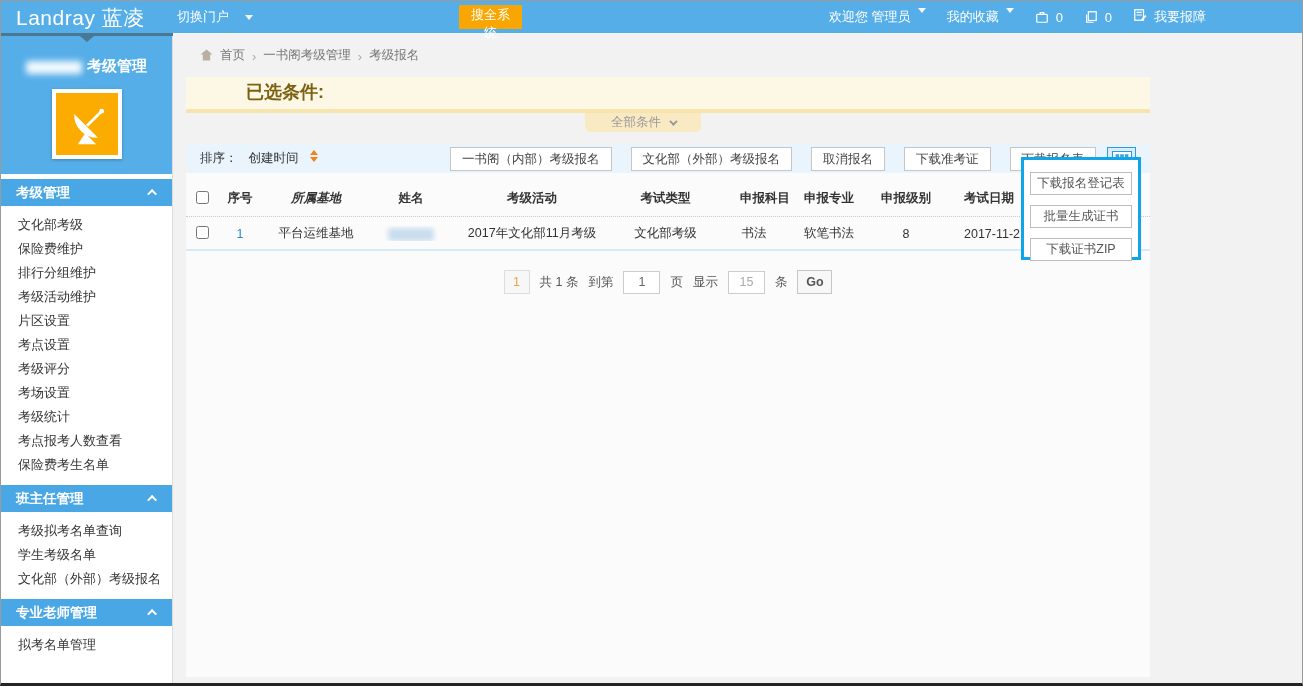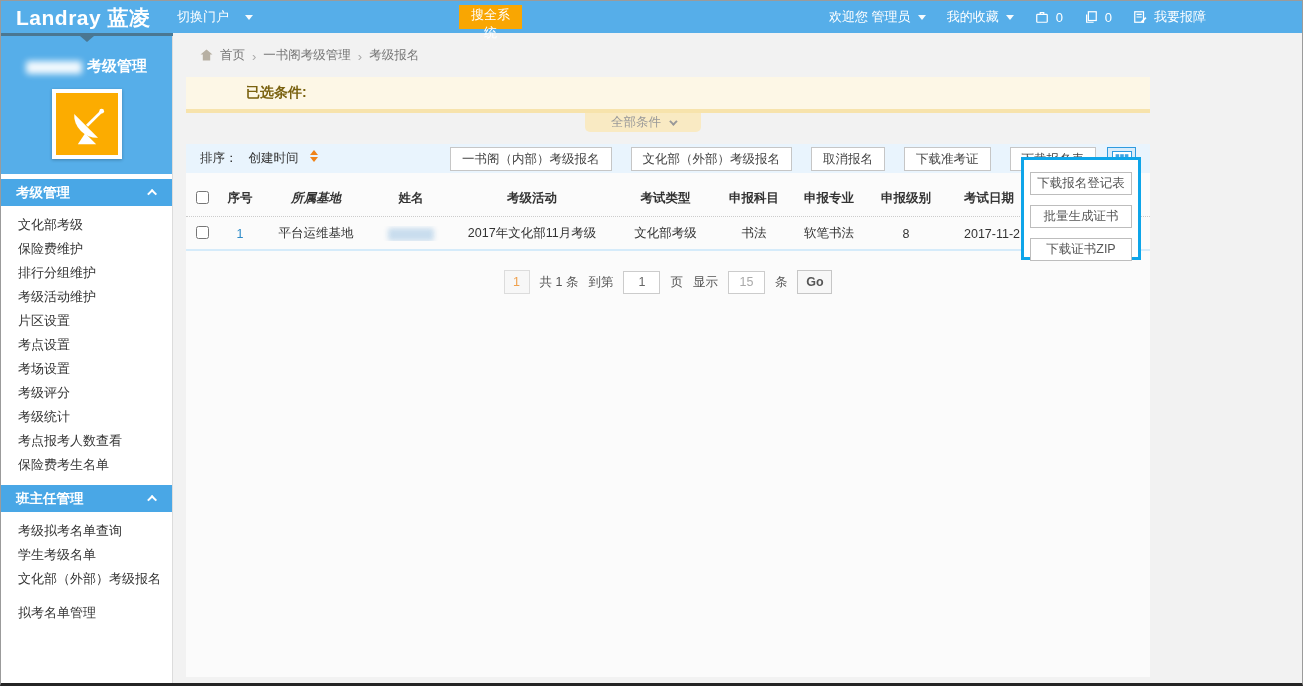--- a/index.html
+++ b/index.html
@@ -4,33 +4,33 @@
 <style>
   * { box-sizing: border-box; }
   html,body { margin:0; padding:0; }
   body { font-family:"Liberation Sans","DejaVu Sans",sans-serif; background:#cfcfcf; }
 
   .window { position:relative; width:1303px; height:686px; background:#F2F2F2;
             border:1px solid #9b9b9b; border-bottom:3px solid #242424; overflow:hidden; }
 
   
   .topbar { position:absolute; left:0; top:0; right:0; height:32px; background:#56AEE9; z-index:40; }
-  .logo { position:absolute; left:15px; top:3px; color:#fff; font-size:21px; font-weight:bold; letter-spacing:.5px; }
+  .logo { position:absolute; left:15px; top:3px; color:#fff; font-size:21px; font-weight:normal; letter-spacing:.5px; }
   .portal { position:absolute; left:176px; top:0; height:32px; display:flex; align-items:center; gap:16px;
             color:#fff; font-size:13px; cursor:pointer; }
   .caret { width:0; height:0; border-left:4px solid transparent; border-right:4px solid transparent;
            border-top:5px solid #fff; opacity:.95; }
   .search-input { position:absolute; left:281px; top:5px; width:171px; height:22px; border:0; padding:0 8px;
                   font-size:12px; color:#333; font-family:inherit; }
   .search-input::placeholder { color:#BDBDBD; }
   .search-btn { position:absolute; left:458px; top:4px; width:63px; height:24px; background:#F9A602; color:#fff;
                 border:0; font-size:13px; cursor:pointer; font-family:inherit; }
   .top-right { position:absolute; left:828px; top:0; height:32px; display:flex; align-items:center; gap:21px;
                color:#fff; font-size:13px; }
-  .tr-item { display:flex; align-items:center; gap:7px; cursor:pointer; }
+  .tr-item { display:flex; gap:7px; cursor:pointer; }
 
   
   .sidebar { position:absolute; left:0; top:32px; width:172px; bottom:0; background:#fff;
              border-right:1px solid #DCDCDC; z-index:10; }
   .sel-strip { position:absolute; left:0; top:32px; width:172px; height:3px; background:#4A7792; z-index:45; }
   .notch { position:absolute; left:79px; top:35px; width:0; height:0; border-left:7px solid transparent;
            border-right:7px solid transparent; border-top:6px solid #4A7792; z-index:45; }
   .sidebar-top { height:141px; background:#56AEE9; text-align:center; }
   .side-title { padding-top:24px; color:#fff; font-size:15px; font-weight:bold; }
   .blur-white { display:inline-block; width:56px; height:13px; background:rgba(255,255,255,.92);
@@ -51,21 +51,21 @@
   .main { position:absolute; left:172px; top:32px; right:0; bottom:0; background:#F2F2F2; }
   .content-panel { position:absolute; left:13px; top:111px; width:964px; bottom:6px; background:#FBFBFB; }
 
   .breadcrumb { position:absolute; left:27px; top:13px; height:18px; display:flex; align-items:center; gap:7px;
                 font-size:12.5px; color:#777; }
   .crumb { cursor:pointer; }
   .crumb-sep { color:#AAA; font-size:13px; }
 
   .selbar { position:absolute; left:13px; top:44px; width:964px; height:36px; background:#FDF7E6;
             border-bottom:4px solid #F7E3AC; }
-  .selbar-label { line-height:31px; padding-left:60px; color:#7A6210; font-weight:bold; font-size:14px; }
+  .selbar-label { line-height:31px; padding-left:60px; color:#7A6210; font-weight:bold; font-size:18px; }
   .all-cond { position:absolute; left:412px; top:80px; width:116px; height:19px; background:#F9EAC3;
               border-radius:0 0 5px 5px; color:#999; font-size:12.5px; display:flex; align-items:center;
               justify-content:center; gap:8px; cursor:pointer; }
   .chev-down-gray { width:6px; height:6px; border-bottom:2px solid #999; border-right:2px solid #999;
                     transform:rotate(45deg) translateY(-2px); }
 
   .toolbar { position:absolute; left:13px; top:111px; width:964px; height:29px; background:#E9F4FD;
              display:flex; align-items:center; padding:0 54px 0 14px; }
   .sort-group { display:flex; align-items:flex-start; font-size:12.5px; color:#333; gap:5px; }
   .sort-field { cursor:pointer; margin-left:6px; }
@@ -175,35 +175,39 @@
           <span>考级管理</span>
           <span class="chev-up"></span>
         </div>
         <ul class="side-list">
           <li>文化部考级</li>
           <li>保险费维护</li>
           <li>排行分组维护</li>
           <li>考级活动维护</li>
           <li>片区设置</li>
           <li>考点设置</li>
+          <li>考级评分</li>
           <li>考场设置</li>
-          <li>考级评分</li>
           <li>考级统计</li>
           <li>考点报考人数查看</li>
           <li>保险费考生名单</li>
         </ul>
         <div class="side-head">
           <span>班主任管理</span>
           <span class="chev-up"></span>
         </div>
         <ul class="side-list">
           <li>考级拟考名单查询</li>
           <li>学生考级名单</li>
           <li>文化部（外部）考级报名</li>
         </ul>
+        <div class="side-head">
+          <span>专业老师管理</span>
+          <span class="chev-up"></span>
+        </div>
         <ul class="side-list">
           <li>拟考名单管理</li>
         </ul>
       </div>
   </div>
 
   <div class="main">
     <div class="content-panel"></div>
 
     <div class="breadcrumb">
@@ -265,21 +269,21 @@
         <button class="dd-btn">下载证书ZIP</button>
       </div>
 
     <div class="thead" id="thead">
         <div class="tc" style="width: 33px;"><input type="checkbox" style=""></div>
         <div class="tc" style="width: 42px;">序号</div>
         <div class="tc" style="width: 110px; font-style: italic;">所属基地</div>
         <div class="tc" style="width: 80px;">姓名</div>
         <div class="tc" style="width: 162px;">考级活动</div>
         <div class="tc" style="width: 105px;">考试类型</div>
-        <div class="tc" style="width: 72px;">申报科目</div>
+        <div class="tc" style="width: 72px; text-align: right;">申报科目</div>
         <div class="tc" style="width: 78px;">申报专业</div>
         <div class="tc" style="width: 76px;">申报级别</div>
         <div class="tc tc-date" style="width: 206px;">考试日期</div>
       </div>
     <div id="tbody">
         <div class="trow">
           <div class="tc" style="width: 33px;"><input type="checkbox" style=""></div>
           <div class="tc" style="width: 42px;"><span class="seq-link">1</span></div>
           <div class="tc" style="width: 110px;">平台运维基地</div>
           <div class="tc" style="width: 80px;"><span class="blur-name"></span></div>

